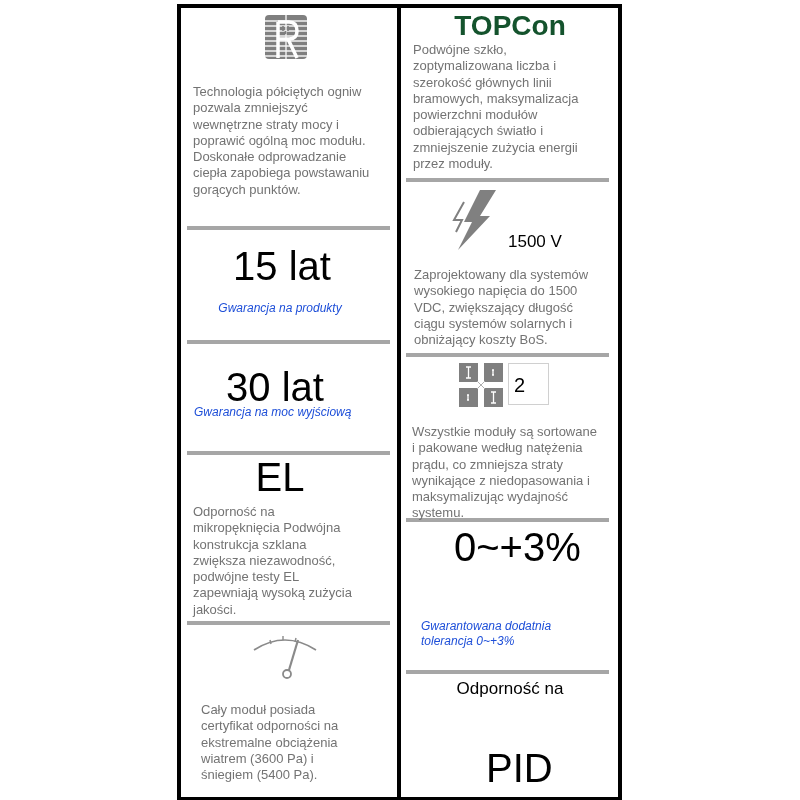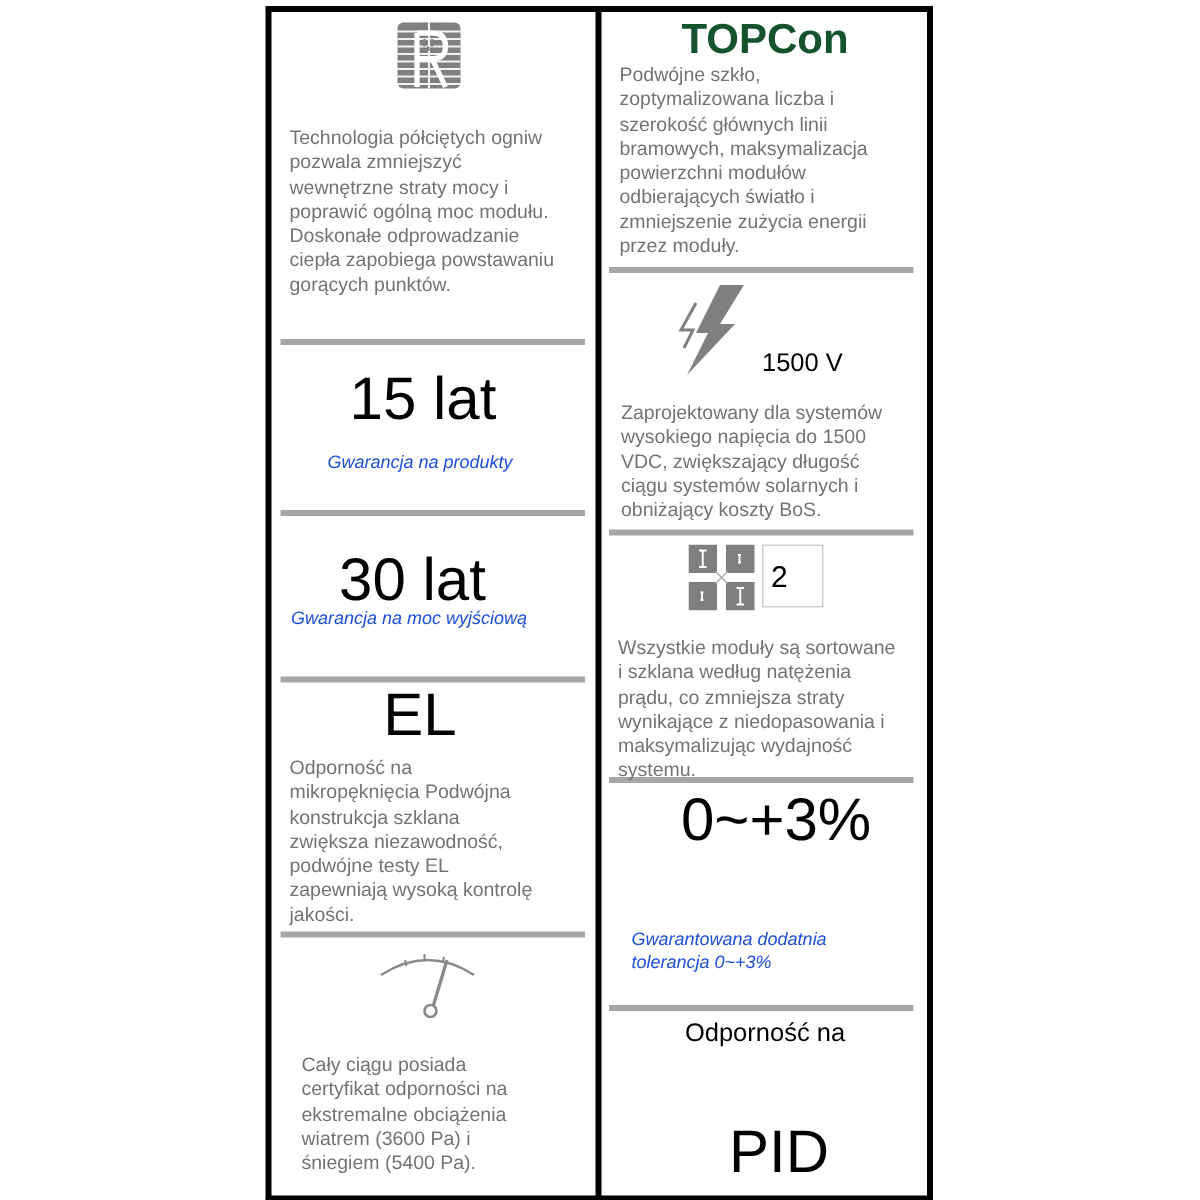--- a/index.html
+++ b/index.html
@@ -75,36 +75,36 @@
 <div class="abs big center" style="left:182px;top:351px;width:186px;margin-top:12px;">30 lat</div>
 <div class="abs caption" style="left:194px;top:405px;width:200px;">Gwarancja na moc wyjściową</div>
 
 <div class="abs big center" style="left:187px;top:453px;width:186px;">EL</div>
 <div class="abs body-text" style="left:193px;top:504px;width:200px;">
   <div>Odporność na</div>
   <div>mikropęknięcia Podwójna</div>
   <div>konstrukcja szklana</div>
   <div>zwiększa niezawodność,</div>
   <div>podwójne testy EL</div>
-  <div>zapewniają wysoką kontrolę</div>
+  <div>zapewniają wysoką zużycia</div>
   <div>jakości.</div>
 </div>
 
 <div class="abs" style="left:250px;top:628px;width:70px;height:52px;">
   <svg width="70" height="52" viewBox="0 0 70 52">
     <path d="M4 22 Q35 2 66 22" stroke="#8a8a8a" stroke-width="1.6" fill="none"></path>
     <line x1="20" y1="12" x2="21" y2="16" stroke="#8a8a8a" stroke-width="1.4"></line>
     <line x1="33" y1="8" x2="33" y2="12" stroke="#8a8a8a" stroke-width="1.4"></line>
     <line x1="46" y1="10" x2="45" y2="14" stroke="#8a8a8a" stroke-width="1.4"></line>
     <line x1="48" y1="12" x2="39" y2="42" stroke="#8a8a8a" stroke-width="2.2"></line>
     <circle cx="37" cy="46" r="4" stroke="#8a8a8a" stroke-width="1.8" fill="#fff"></circle>
   </svg>
 </div>
 <div class="abs body-text" style="left:201px;top:702px;width:190px;">
-  <div>Cały ciągu posiada</div>
+  <div>Cały moduł posiada</div>
   <div>certyfikat odporności na</div>
   <div>ekstremalne obciążenia</div>
   <div>wiatrem (3600 Pa) i</div>
   <div>śniegiem (5400 Pa).</div>
 </div>
 
 <div class="abs topcon center" style="left:420px;top:10px;width:180px;">TOPCon</div>
 <div class="abs body-text" style="left:413px;top:42px;width:200px;">
   <div>Podwójne szkło,</div>
   <div>zoptymalizowana liczba i</div>
@@ -142,21 +142,21 @@
       <path d="M33 7 h2 M34 7 v5 M33 12 h2"></path>
       <path d="M8 32 h2 M9 32 v5 M8 37 h2"></path>
       <path d="M32 29 h5 M34.5 29 v11 M32 40 h5"></path>
     </g>
     <path d="M18 18 L26 26 M26 18 L18 26" stroke="#b0b0b0" stroke-width="1"></path>
   </svg>
 </div>
 <div class="count-box">2</div>
 <div class="abs body-text" style="left:412px;top:424px;width:202px;">
   <div>Wszystkie moduły są sortowane</div>
-  <div>i szklana według natężenia</div>
+  <div>i pakowane według natężenia</div>
   <div>prądu, co zmniejsza straty</div>
   <div>wynikające z niedopasowania i</div>
   <div>maksymalizując wydajność</div>
   <div>systemu.</div>
 </div>
 
 <div class="abs big" style="left:422px;top:523px;margin-left:32px;">0~+3%</div>
 <div class="abs caption" style="left:421px;top:619px;width:180px;line-height:15px;">
   <div>Gwarantowana dodatnia</div>
   <div>tolerancja 0~+3%</div>

